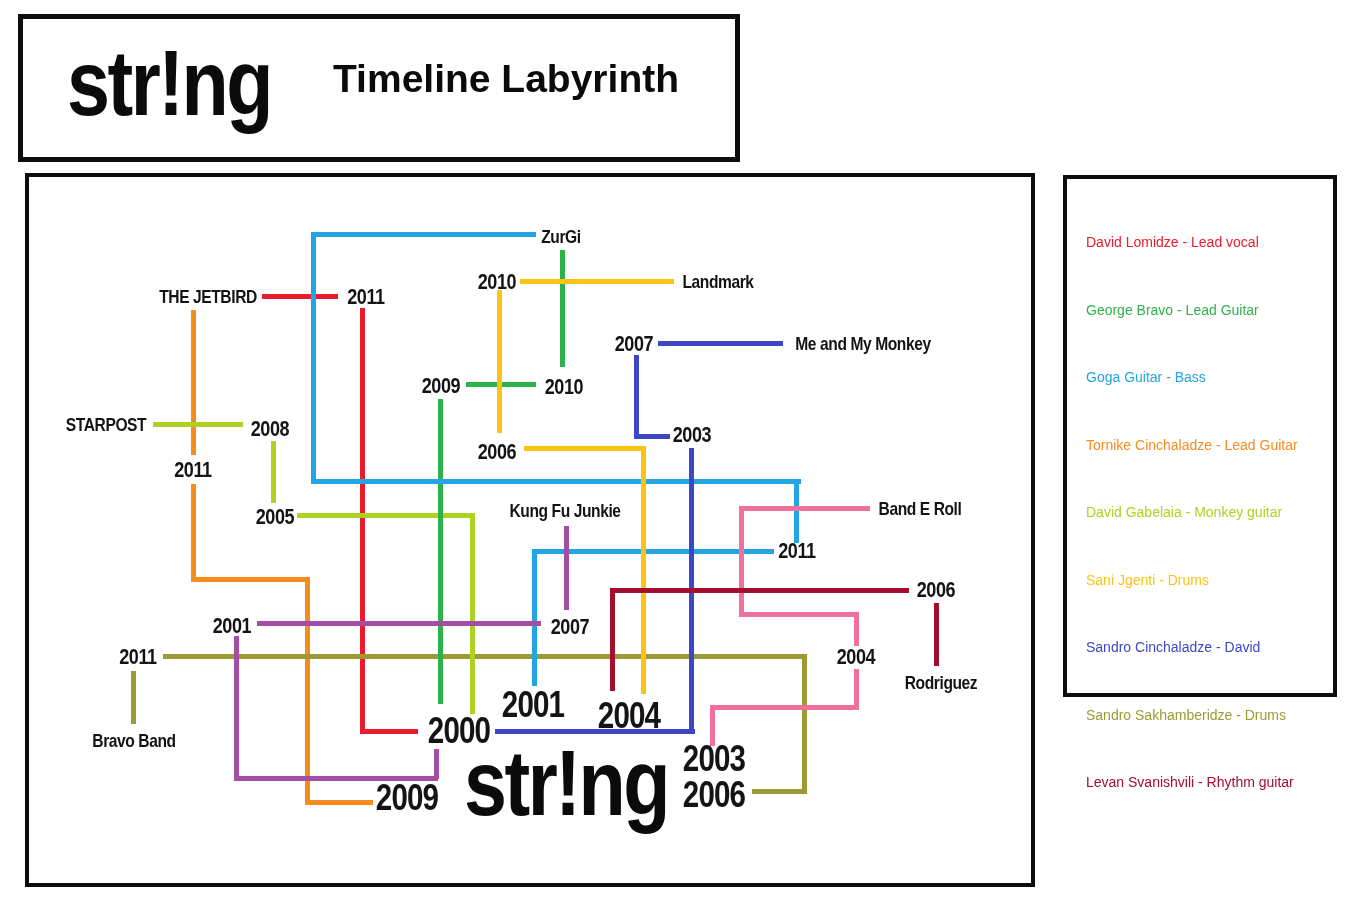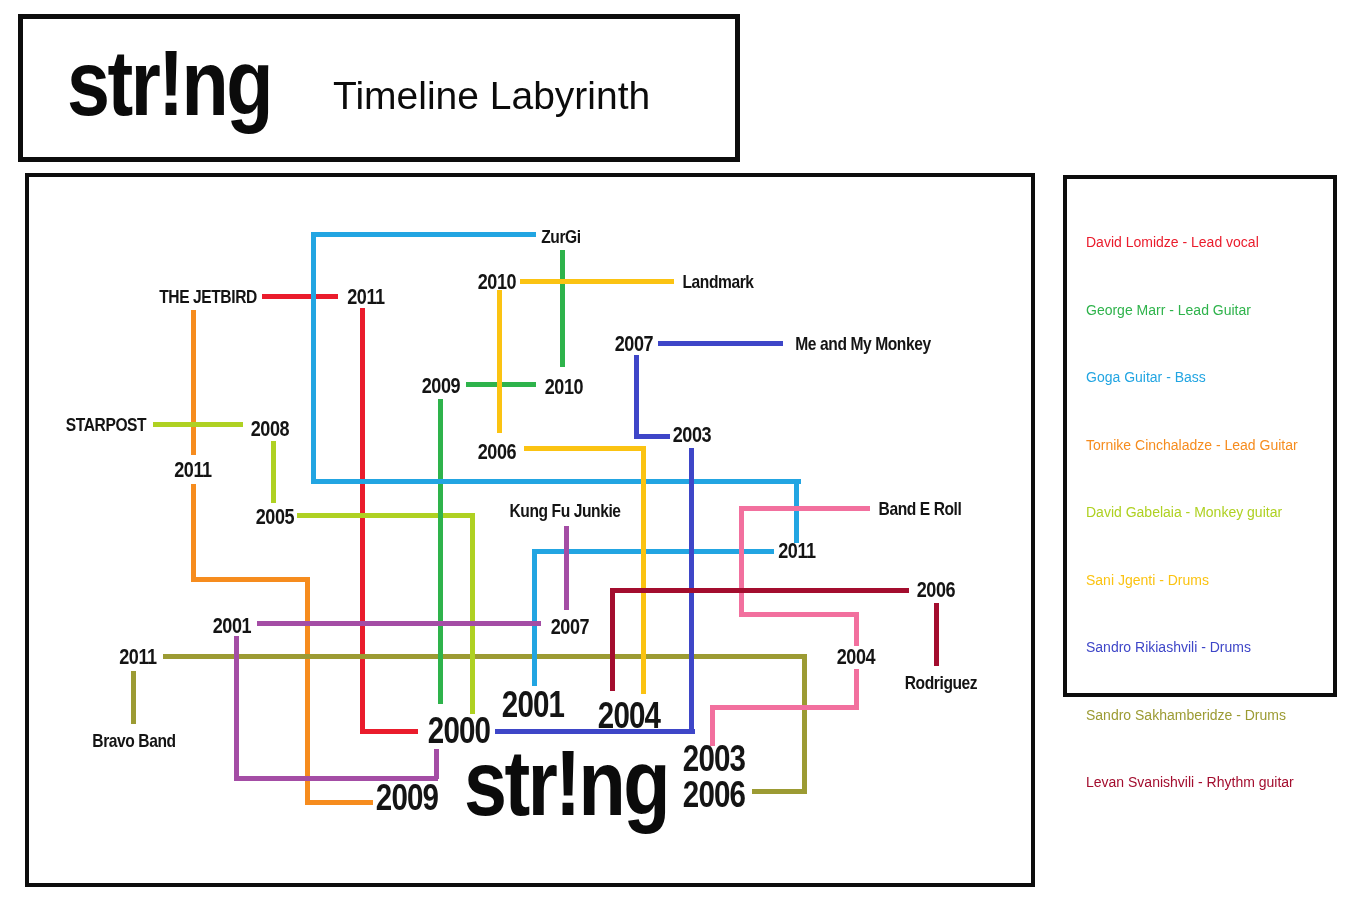--- a/index.html
+++ b/index.html
@@ -4,22 +4,22 @@
 <style>
   html,body{margin:0;padding:0;background:#ffffff;}
   body{position:relative;width:1360px;height:919px;overflow:hidden;
        font-family:"Liberation Sans","DejaVu Sans",sans-serif;}
   .box{position:absolute;background:#fff;border:4px solid #0d0d0d;box-sizing:border-box;}
   
   #header-box{left:18px;top:14px;width:722px;height:148px;border-width:5px;}
   #header-logo{position:absolute;left:44px;top:22px;font-size:92px;font-weight:bold;
        color:#0b0b0b;letter-spacing:-3px;line-height:0.92;
        transform:scaleX(0.84);transform-origin:left top;white-space:nowrap;}
-  #header-title{position:absolute;left:310px;top:38px;font-size:39px;font-weight:normal;
-       color:#0b0b0b;white-space:nowrap;margin-top:17px;}
+  #header-title{position:absolute;left:310px;top:38px;font-size:39px;font-weight:bold;
+       color:#0b0b0b;white-space:nowrap;}
   
   #main-box{left:25px;top:173px;width:1010px;height:714px;}
   #legend-box{left:1063px;top:175px;width:274px;height:522px;
        padding:28px 0 0 19px;display:flex;flex-direction:column;gap:21.5px;}
   .legend-item{font-size:14px;font-weight:normal;line-height:22px;white-space:nowrap;margin-top:24px;}
   
   #diagram-canvas{position:absolute;left:0;top:0;width:1360px;height:919px;pointer-events:none;}
   .seg{position:absolute;}
   .lbl{position:absolute;color:#141414;white-space:nowrap;font-weight:bold;
        transform:translate(-50%,-50%) scaleX(0.82);letter-spacing:-0.5px;}
@@ -35,26 +35,26 @@
 
 <div class="box" id="header-box">
   <div id="header-logo">str!ng</div>
   <div id="header-title">Timeline Labyrinth</div>
 </div>
 
 <div class="box" id="main-box"></div>
 
 <div class="box" id="legend-box">
     <div class="legend-item" style="color: rgb(234, 28, 44);">David Lomidze - Lead vocal</div>
-    <div class="legend-item" style="color: rgb(46, 179, 75);">George Marr - Lead Guitar</div>
+    <div class="legend-item" style="color: rgb(46, 179, 75);">George Bravo - Lead Guitar</div>
     <div class="legend-item" style="color: rgb(34, 165, 226);">Goga Guitar - Bass</div>
     <div class="legend-item" style="color: rgb(246, 140, 30);">Tornike Cinchaladze - Lead Guitar</div>
     <div class="legend-item" style="color: rgb(175, 209, 34);">David Gabelaia - Monkey guitar</div>
     <div class="legend-item" style="color: rgb(251, 195, 18);">Sani Jgenti - Drums</div>
-    <div class="legend-item" style="color: rgb(62, 70, 200);">Sandro Rikiashvili - Drums</div>
+    <div class="legend-item" style="color: rgb(62, 70, 200);">Sandro Cinchaladze - David</div>
     <div class="legend-item" style="color: rgb(156, 155, 51);">Sandro Sakhamberidze - Drums</div>
     <div class="legend-item" style="color: rgb(163, 13, 46);">Levan Svanishvili - Rhythm guitar</div>
   </div>
 
 <div id="diagram-canvas">
   <div id="center-logo">str!ng</div>
 <div class="seg" style="left: 262px; top: 294px; width: 76px; height: 5px; background: rgb(234, 28, 44);"></div>
     <div class="seg" style="left: 360px; top: 308px; width: 5px; height: 426px; background: rgb(234, 28, 44);"></div>
     <div class="seg" style="left: 362px; top: 729px; width: 56px; height: 5px; background: rgb(234, 28, 44);"></div>
     <div class="seg" style="left: 191px; top: 310px; width: 5px; height: 145px; background: rgb(246, 140, 30);"></div>

